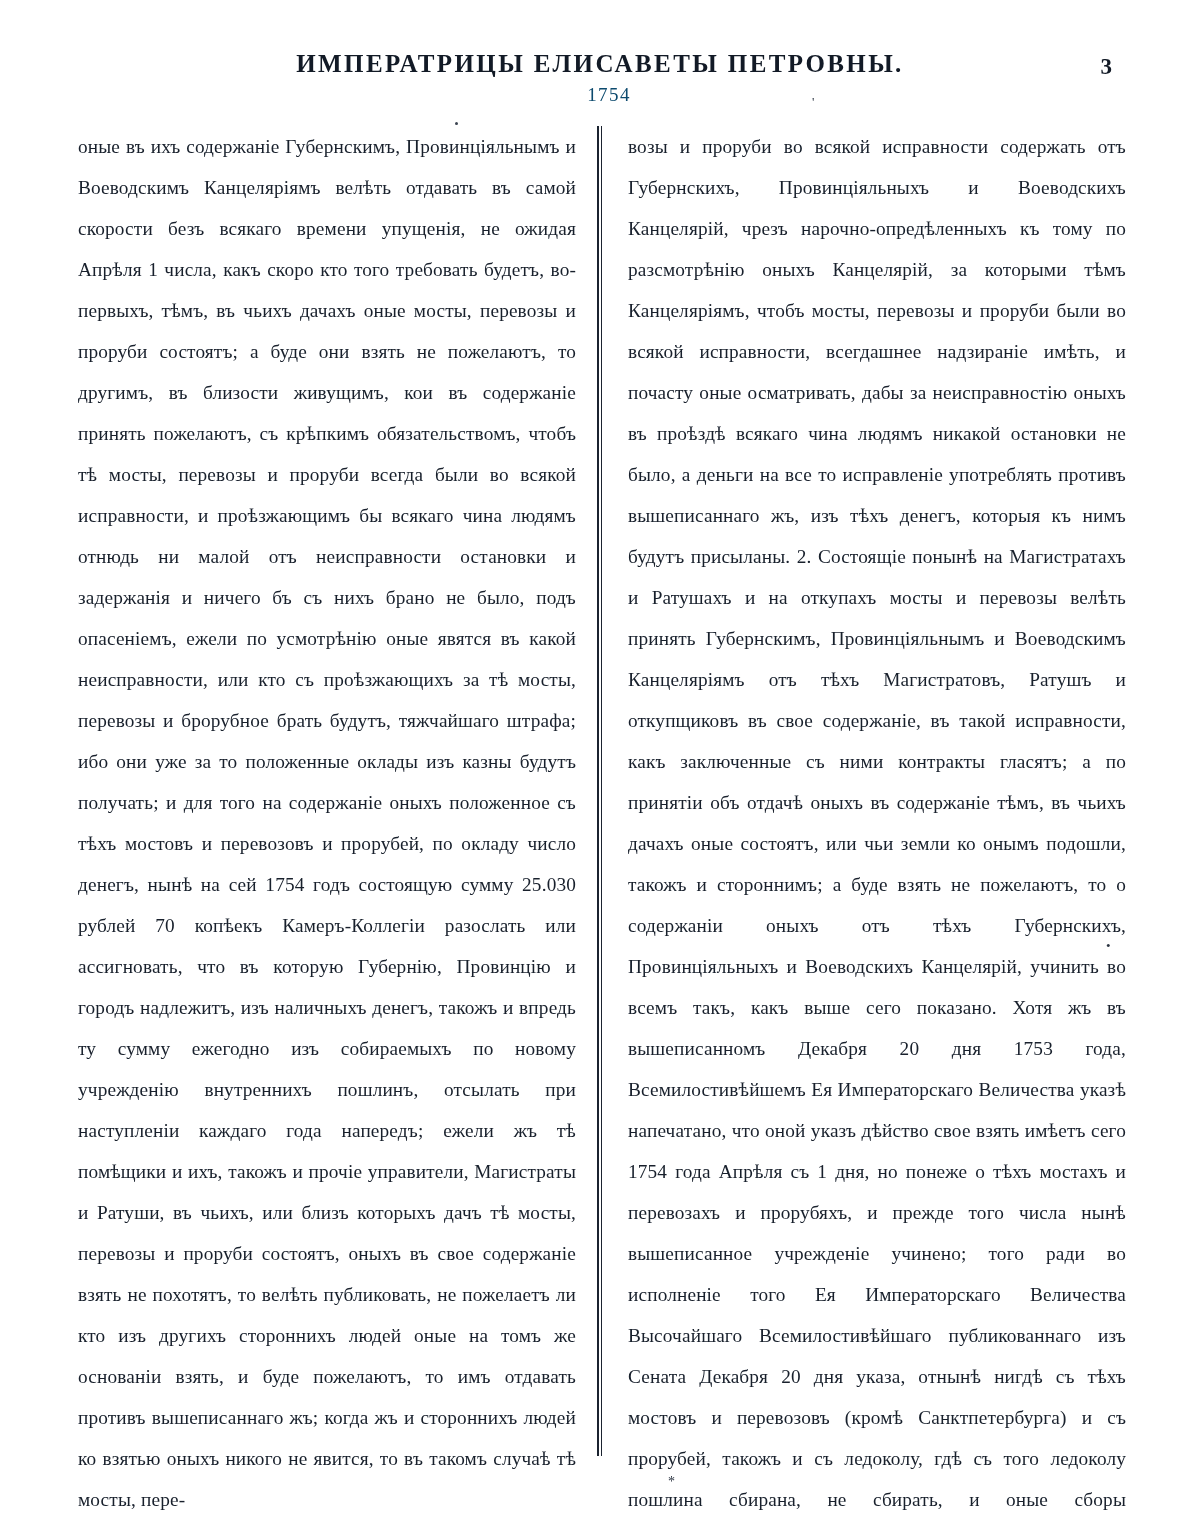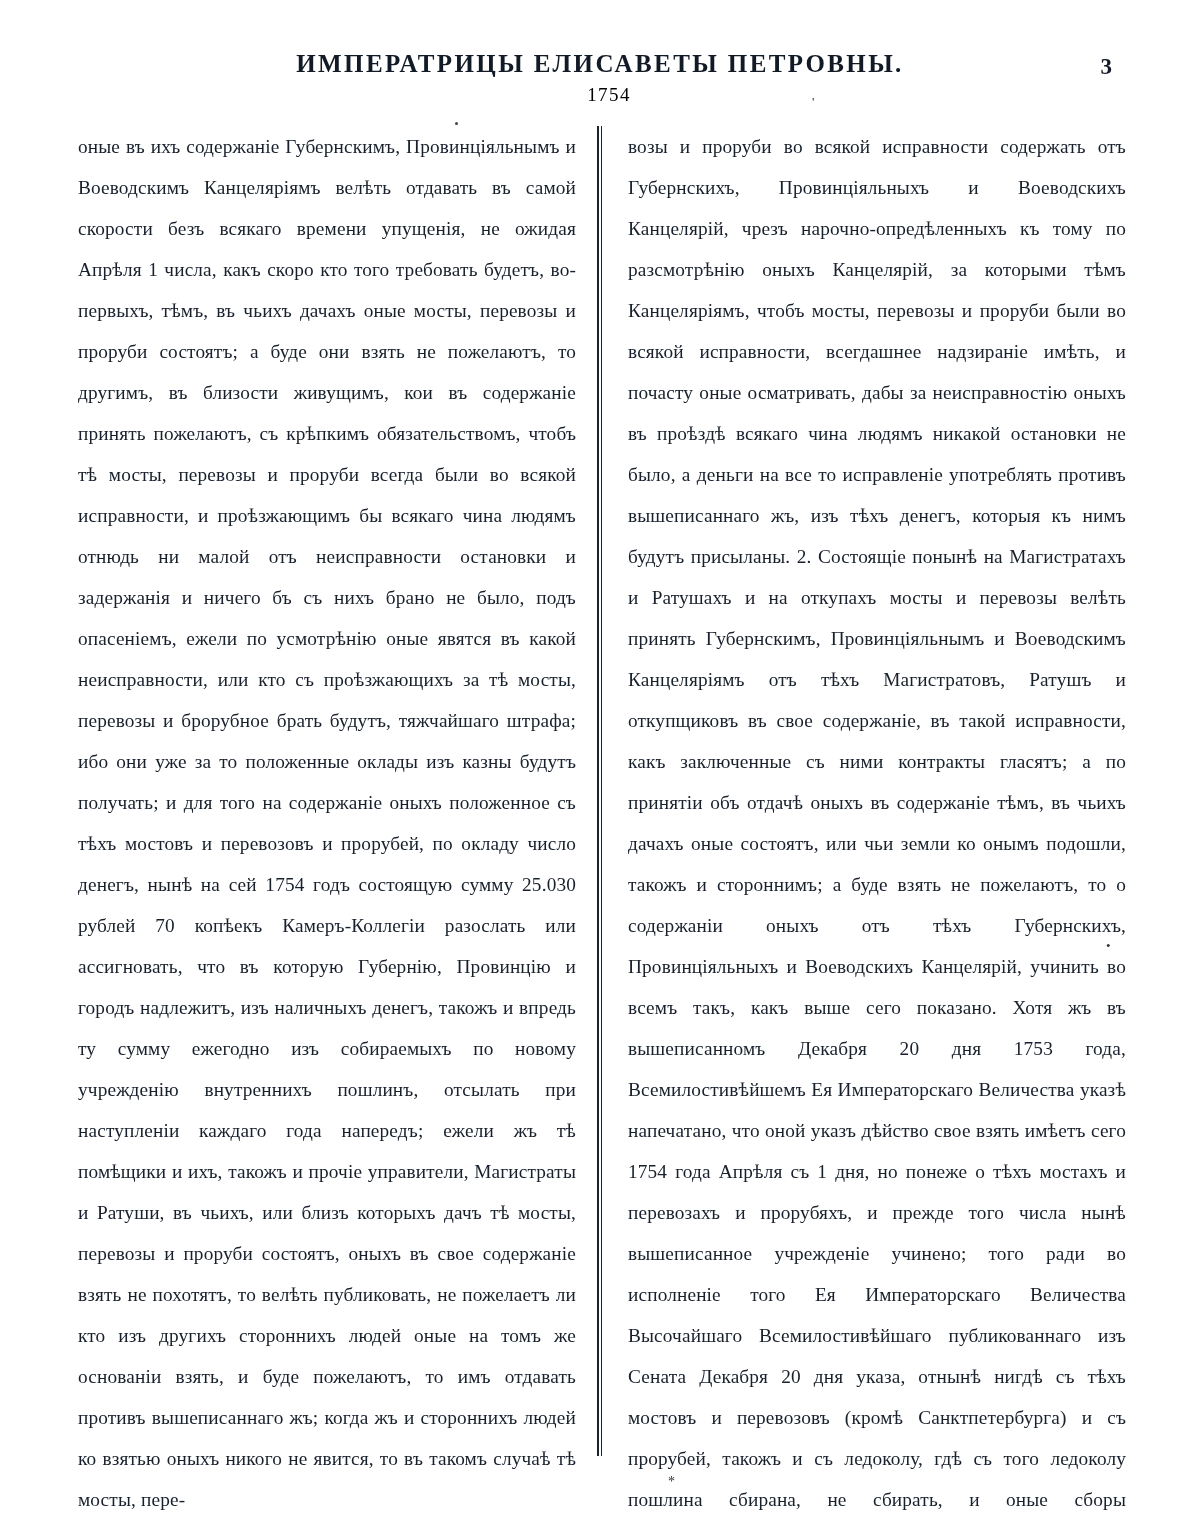--- a/index.html
+++ b/index.html
@@ -48,21 +48,21 @@
     color: #121a26;
   }
   .year {
     position: absolute;
     top: 84px;
     left: 0;
     width: 1200px;
     text-align: center;
     font-size: 19px;
     letter-spacing: 1.4px;
-    color: #000000;
+    color: #0c4a6e;
   }
   .year span { padding-left: 18px; }
 
   .columns {
     position: absolute;
     top: 126px;
     left: 78px;
     width: 1048px;
     height: 1330px;
     display: flex;

